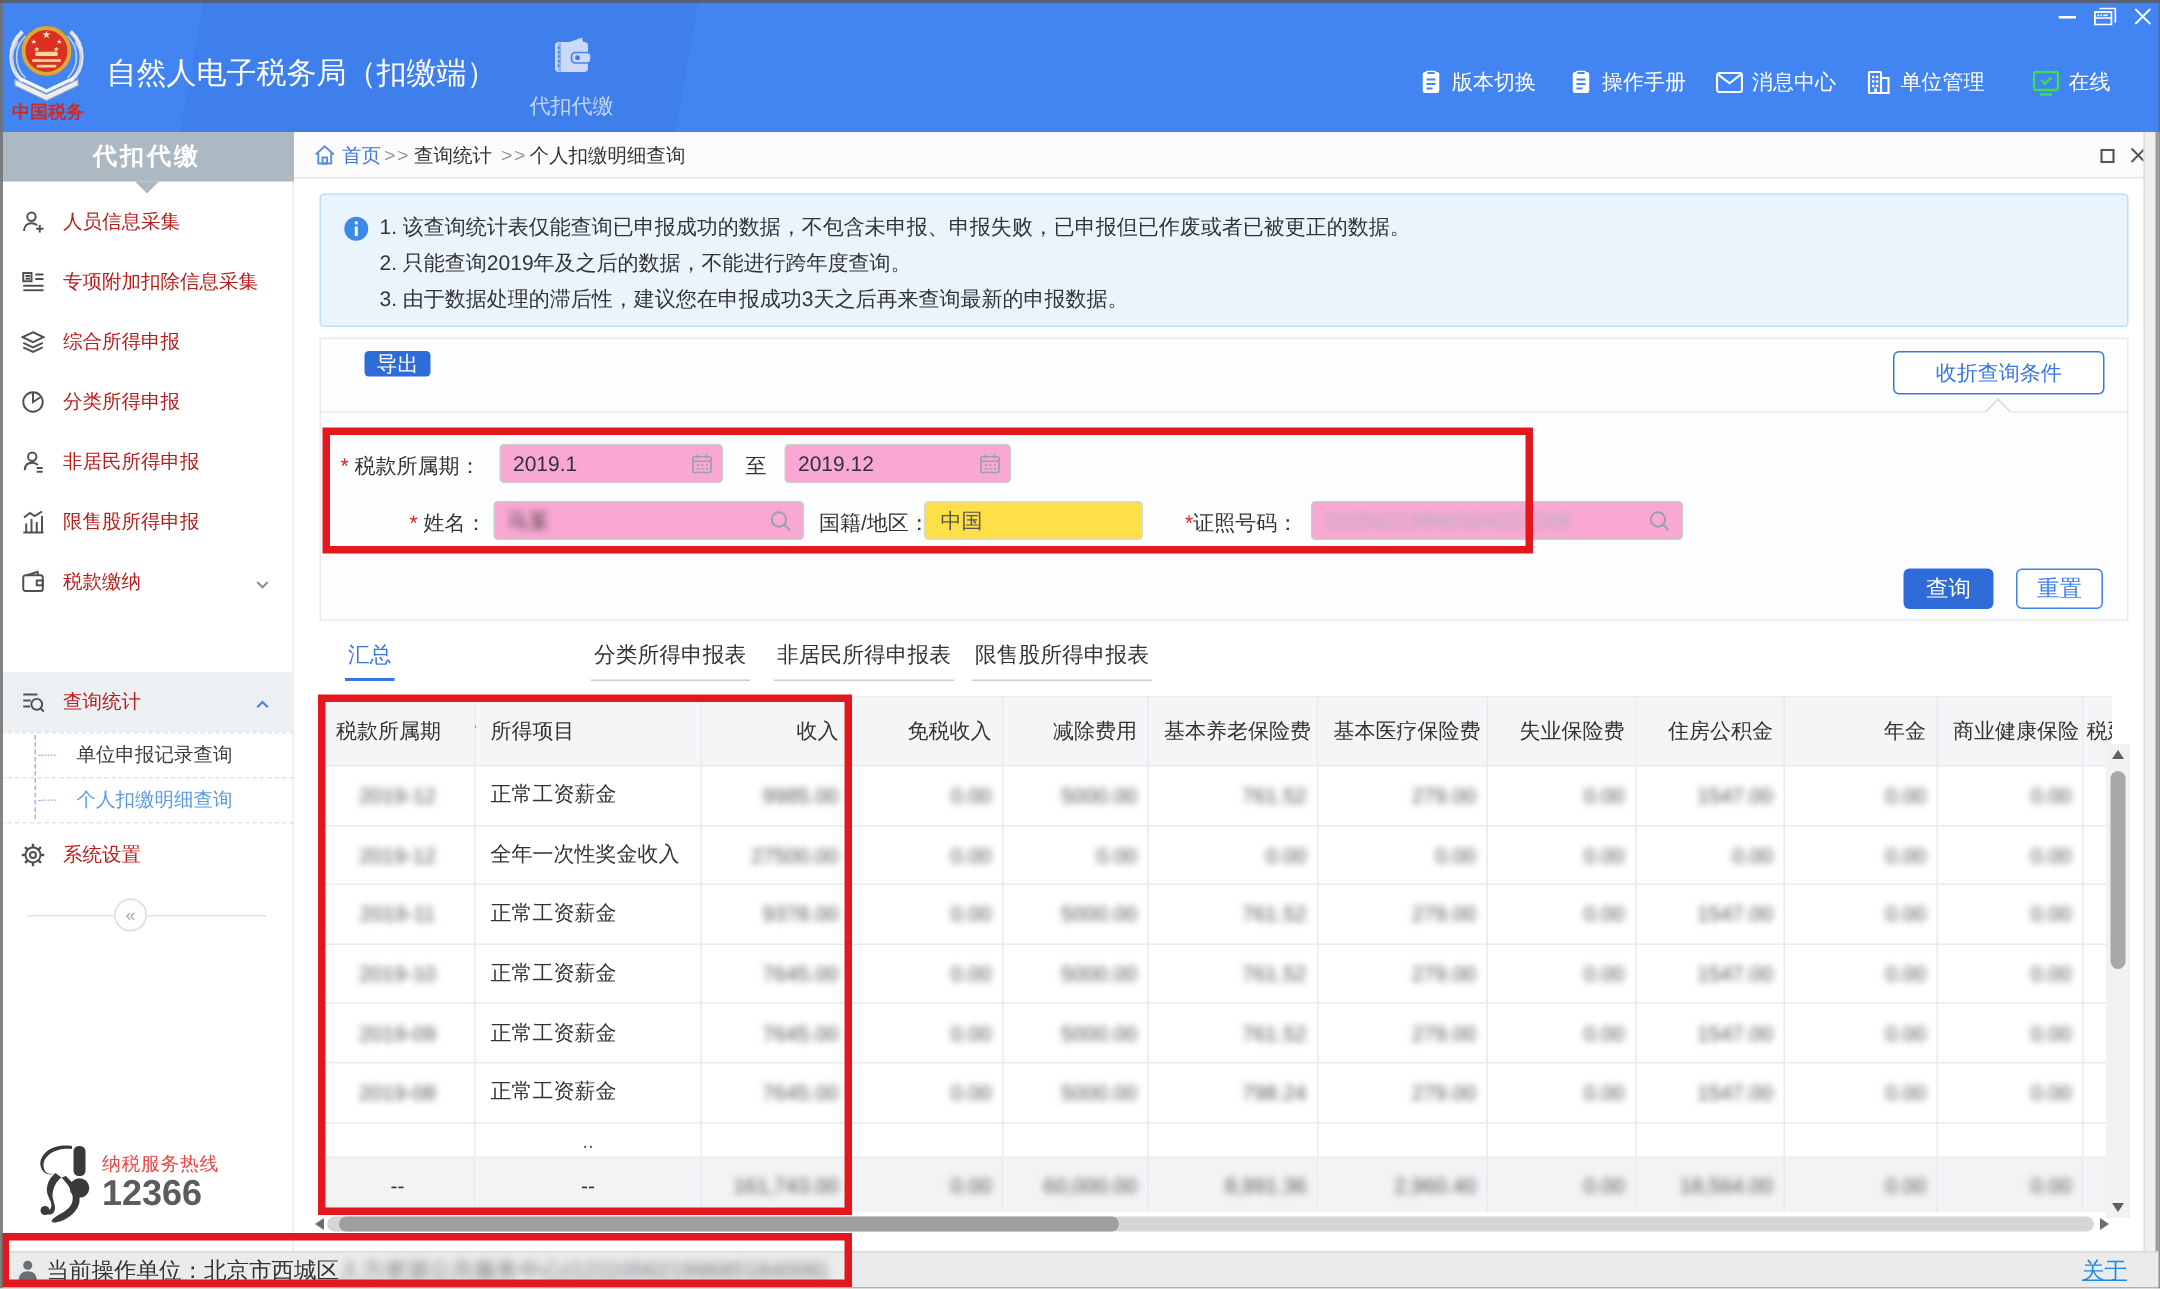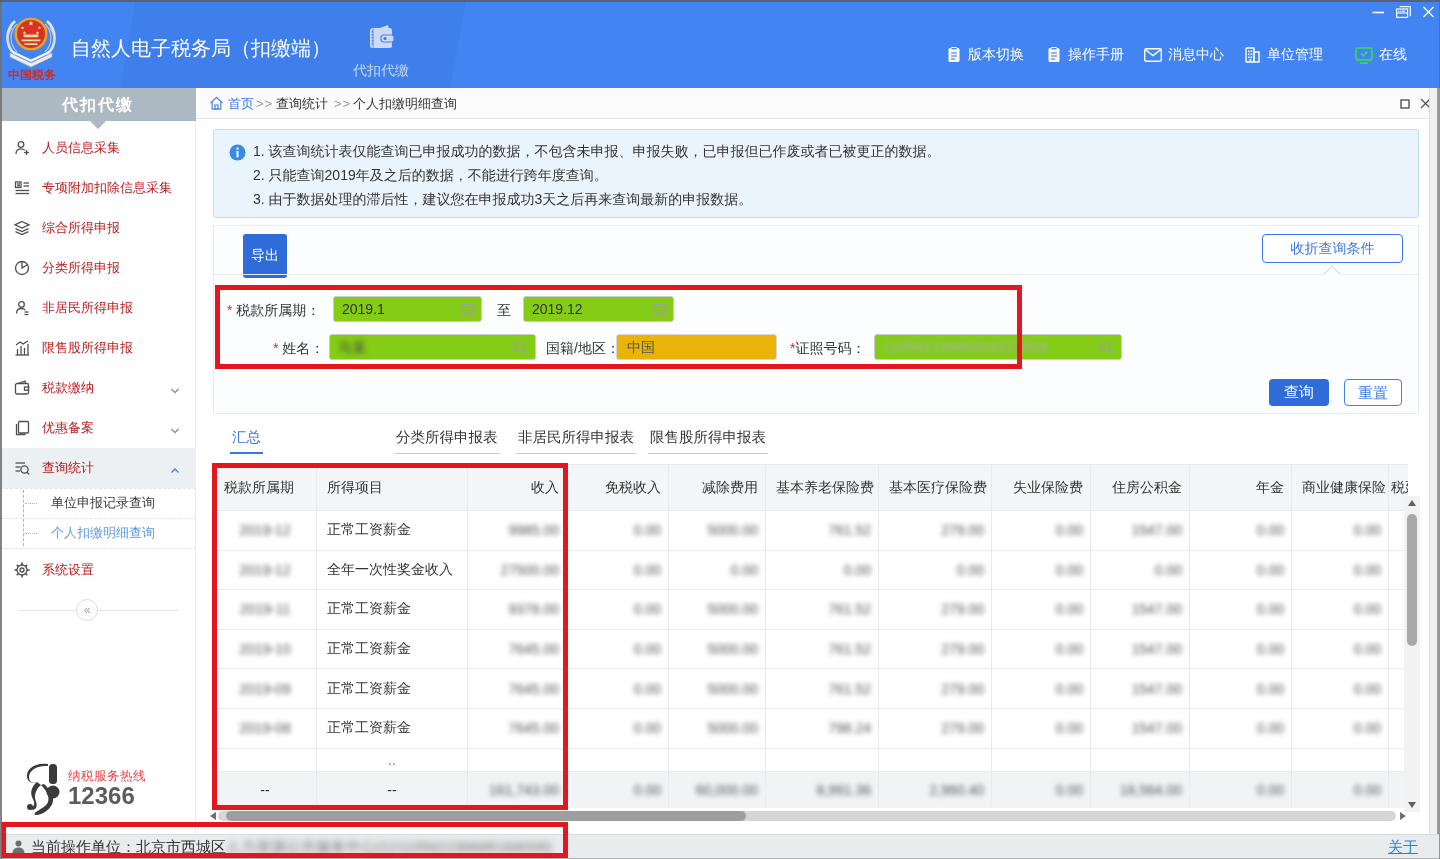--- a/index.html
+++ b/index.html
@@ -32,21 +32,21 @@
 
 #main{position:absolute;left:196px;top:88px;width:1233px;height:746px;background:#fff;}
 #crumb{position:absolute;left:0;top:0;width:1233px;height:31px;background:#fbfbfb;border-bottom:1px solid #e7e7e7;font-size:13px;line-height:31px;color:#333;}
 #infobox{position:absolute;left:17px;top:41px;width:1206px;height:89px;background:#eaf4fd;border:1px solid #bddcf5;border-radius:3px;}
 #infobox .lines{position:absolute;top:9px;font-size:14px;color:#333;line-height:24px;}
 #qpanel{position:absolute;left:17px;top:137px;width:1206px;height:189px;background:#fcfdfe;border:1px solid #e8eaec;}
 .btnblue{background:#2f6cd9;color:#fff;border:none;border-radius:3px;font-size:14px;font-family:"Liberation Sans",sans-serif;}
 #qdivider{position:absolute;left:17px;top:186px;width:1206px;height:1px;background:#e8eaec;}
 .flabel{position:absolute;font-size:14px;color:#333;white-space:nowrap;}
 .red{color:#e02020;}
-.finput{position:absolute;height:26px;border:1px solid #c9ccd0;border-radius:3px;background:#84cc16;font-size:14px;color:#333;line-height:24px;padding-left:8px;white-space:nowrap;overflow:hidden;}
+.finput{position:absolute;height:26px;border:1px solid #c9ccd0;border-radius:3px;background:#f9a8d4;font-size:14px;color:#333;line-height:24px;padding-left:8px;white-space:nowrap;overflow:hidden;}
 .blur25{filter:blur(2.5px);}
 .dt,.vv{color:#555;}
 .blur2{filter:blur(2px);}
 .blur3{filter:blur(3px);}
 
 .tab{position:absolute;top:340px;height:26px;font-size:14.5px;line-height:19px;color:#333;border-bottom:1px solid #c9ccd0;padding:0 2px 7px 2px;}
 .tabactive{color:#3876e4;border-bottom:2px solid #3876e4;}
 
 #tblwrap{position:absolute;left:17px;top:376px;width:1195px;height:344px;overflow:hidden;}
 table{border-collapse:collapse;table-layout:fixed;width:1195px;font-size:14px;color:#333;}
@@ -265,30 +265,20 @@
         <span class="ic"><svg width="16" height="16" viewBox="0 0 16 16" fill="none" stroke="#4f4f4f" stroke-width="1.3">
             <rect x="1.5" y="3.5" width="13" height="10.5" rx="1.5"></rect>
             <path d="M4 3.5 L11 1.2 L11.6 3.4"></path>
             <rect x="10.5" y="7" width="4" height="3.2"></rect>
           </svg></span>
         <span class="tx">税款缴纳</span>
         <span class="chev"><svg width="10" height="10" viewBox="0 0 10 10" fill="none" stroke="#8a8a8a" stroke-width="1.3">
             <path d="M1.5 3 L5 6.5 L8.5 3"></path>
           </svg></span>
       </div>
-  <div class="mitem" style="top:320px;">
-        <span class="ic"><svg width="16" height="16" viewBox="0 0 16 16" fill="none" stroke="#4f4f4f" stroke-width="1.3">
-            <rect x="4.5" y="1.5" width="10" height="11.5" rx="1"></rect>
-            <path d="M11.5 14.5 H2.5 V4"></path>
-          </svg></span>
-        <span class="tx">优惠备案</span>
-        <span class="chev"><svg width="10" height="10" viewBox="0 0 10 10" fill="none" stroke="#8a8a8a" stroke-width="1.3">
-            <path d="M1.5 3 L5 6.5 L8.5 3"></path>
-          </svg></span>
-      </div>
   <div class="mitem sel" style="top:360px;">
         <span class="ic"><svg width="16" height="16" viewBox="0 0 16 16" fill="none" stroke="#4f4f4f" stroke-width="1.3">
             <line x1="1.5" y1="3" x2="11" y2="3"></line>
             <line x1="1.5" y1="7" x2="6.5" y2="7"></line>
             <line x1="1.5" y1="11" x2="6" y2="11"></line>
             <circle cx="10.5" cy="9.5" r="3.6"></circle>
             <line x1="13" y1="12.2" x2="15.2" y2="14.4"></line>
           </svg></span>
         <span class="tx">查询统计</span>
         <span class="chev"><svg width="10" height="10" viewBox="0 0 10 10" fill="none" stroke="#3e81e8" stroke-width="1.3">
@@ -366,21 +356,21 @@
             <rect x="7.5" y="7" width="2" height="6.4" fill="#fff"></rect>
           </svg>
     </div>
     <div class="lines" style="left:39px;">
       <div>1. 该查询统计表仅能查询已申报成功的数据，不包含未申报、申报失败，已申报但已作废或者已被更正的数据。</div>
       <div>2. 只能查询2019年及之后的数据，不能进行跨年度查询。</div>
       <div>3. 由于数据处理的滞后性，建议您在申报成功3天之后再来查询最新的申报数据。</div>
     </div>
   </div>
   <div id="qpanel"></div>
-  <button class="btnblue abs" style="left:47px;top:146px;width:44px;height:44px;">导出</button>
+  <button class="btnblue abs" style="left:47px;top:146px;width:44px;height:17px;">导出</button>
   <div class="abs" style="left:1066px;top:146px;width:141px;height:29px;border:1px solid #3876e4;border-radius:4px;color:#3876e4;font-size:14px;text-align:center;line-height:27px;background:#fff;">收折查询条件</div>
   <div id="qdivider"></div>
   <div class="abs" style="left:1130px;top:180px;width:12px;height:12px;background:#fcfdfe;border-left:1px solid #d4d6d9;border-top:1px solid #d4d6d9;transform:rotate(45deg);"></div>
 
   <div class="flabel" style="left:31px;top:214px;"><span class="red">*</span> 税款所属期：</div>
   <div class="finput" style="left:137px;top:208px;width:149px;">2019.1<svg class="abs" style="right:6px;top:5px;" width="14" height="14" viewBox="0 0 14 14" fill="none" stroke="#9aa0a6" stroke-width="1.1">
           <rect x="1" y="2.5" width="12" height="10.5" rx="1"></rect>
           <line x1="1" y1="5.5" x2="13" y2="5.5"></line>
           <line x1="4" y1="1" x2="4" y2="3.5"></line>
           <line x1="10" y1="1" x2="10" y2="3.5"></line>
@@ -408,21 +398,21 @@
             <line x1="9.5" y1="10.5" x2="11" y2="10.5"></line>
           </g>
         </svg></div>
 
   <div class="flabel" style="left:77px;top:252px;"><span class="red">*</span> 姓名：</div>
   <div class="finput" style="left:133px;top:246px;width:207px;"><span class="blur25" style="color:#444;">马某</span><svg class="abs" style="right:7px;top:5px;" width="15" height="15" viewBox="0 0 15 15" fill="none" stroke="#9aa0a6" stroke-width="1.3">
           <circle cx="6.3" cy="6.3" r="4.8"></circle>
           <line x1="9.8" y1="9.8" x2="13.5" y2="13.5"></line>
         </svg></div>
   <div class="flabel" style="left:350px;top:252px;">国籍/地区：</div>
-  <div class="finput" style="left:420px;top:246px;width:161px;background:#eab308;border-color:#d5d7da;color:#555;padding-left:10px;">中国</div>
+  <div class="finput" style="left:420px;top:246px;width:146px;background:#fde047;border-color:#d5d7da;color:#555;padding-left:10px;">中国</div>
   <div class="flabel" style="left:594px;top:252px;"><span class="red">*</span>证照号码：</div>
   <div class="finput" style="left:678px;top:246px;width:248px;"><span class="blur2" style="color:#aab0b8;letter-spacing:.5px;">11056219990304222509</span><svg class="abs" style="right:7px;top:5px;" width="15" height="15" viewBox="0 0 15 15" fill="none" stroke="#9aa0a6" stroke-width="1.3">
           <circle cx="6.3" cy="6.3" r="4.8"></circle>
           <line x1="9.8" y1="9.8" x2="13.5" y2="13.5"></line>
         </svg></div>
 
   <button class="btnblue abs" style="left:1073px;top:291px;width:60px;height:27px;border-radius:4px;font-size:15px;">查询</button>
   <div class="abs" style="left:1148px;top:291px;width:58px;height:27px;border:1px solid #4080e8;border-radius:4px;color:#4080e8;font-size:15px;text-align:center;line-height:25px;background:#fff;">重置</div>
 
   <div class="tab tabactive" style="left:34px;">汇总</div>

